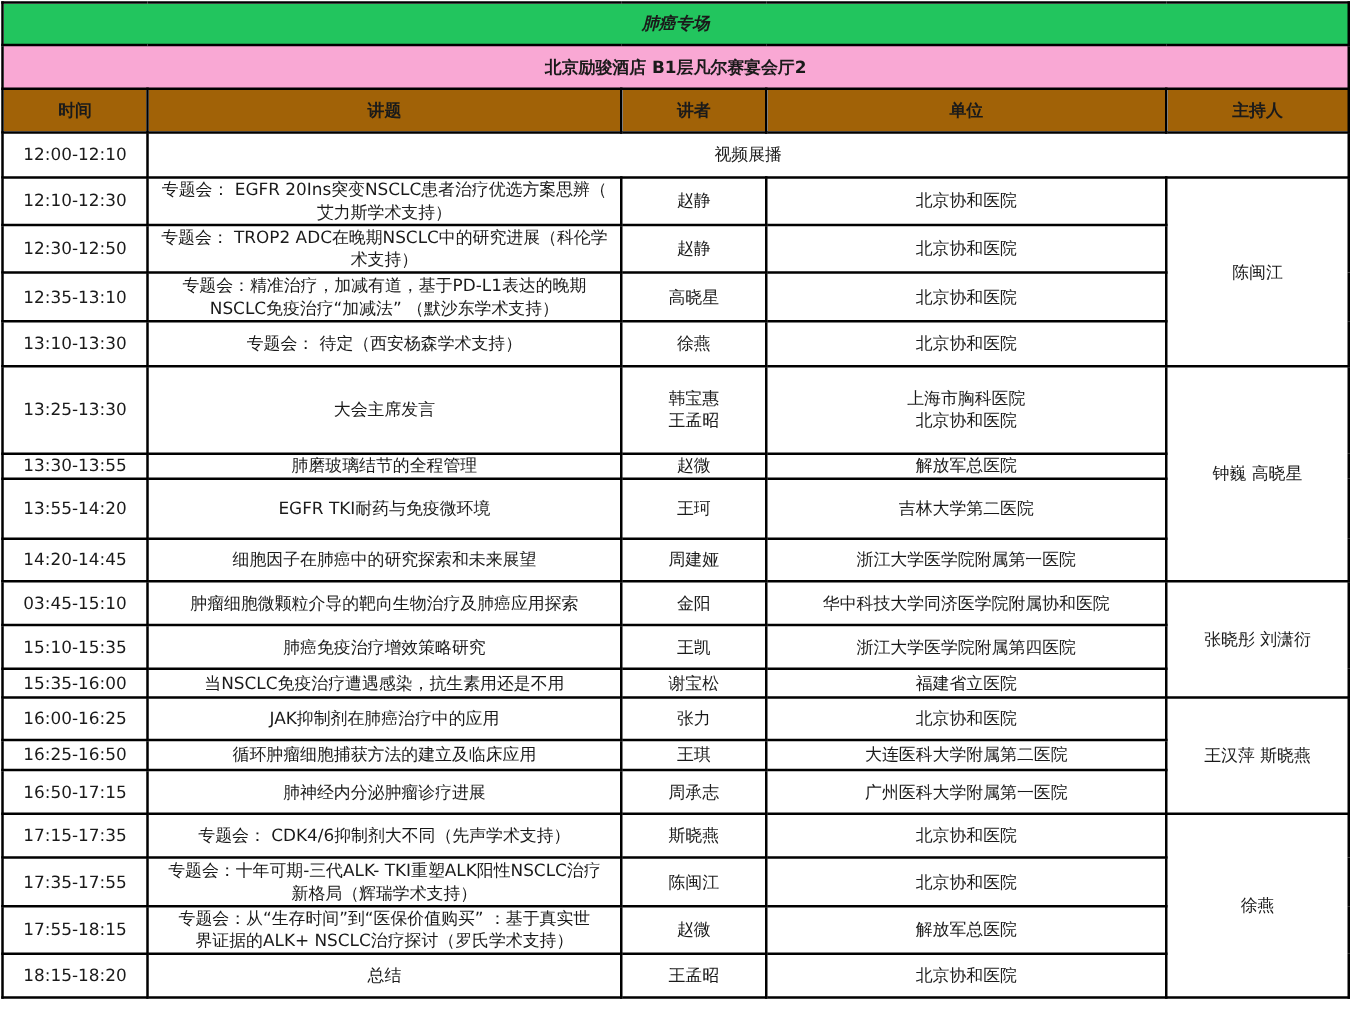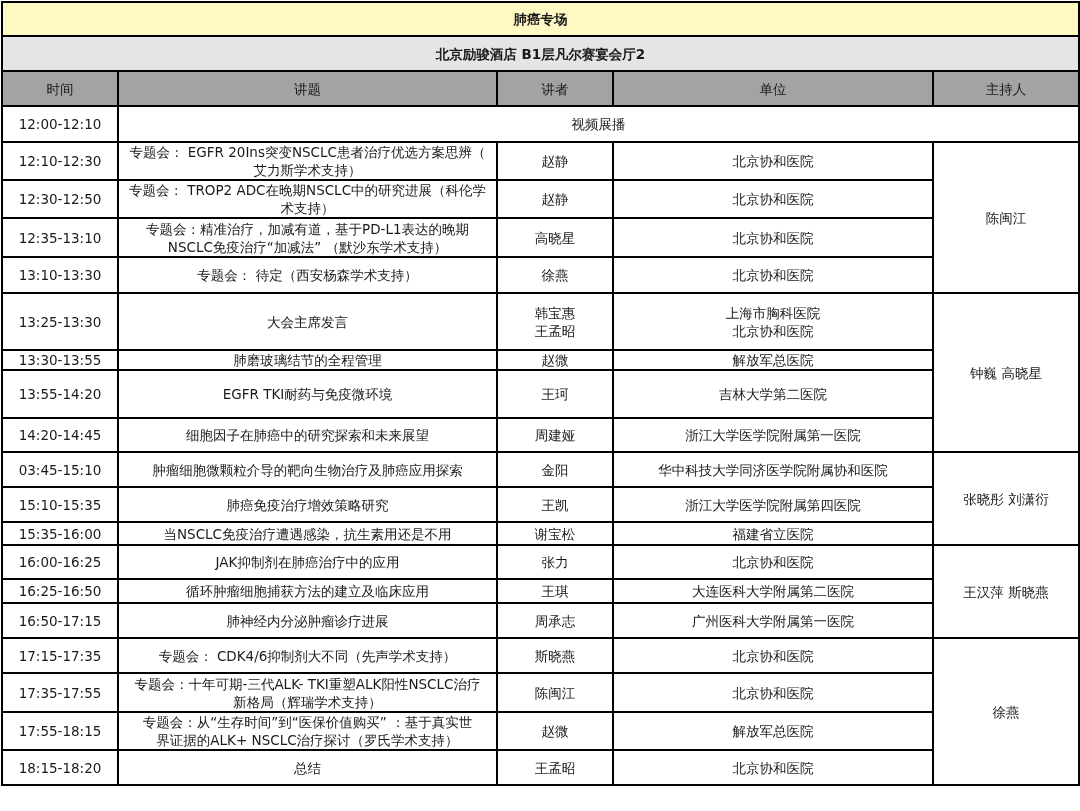--- a/index.html
+++ b/index.html
@@ -9,23 +9,23 @@
     width: 1077px; border-collapse: collapse; table-layout: fixed;
     border: 2px solid #000;
   }
   table.schedule td {
     border: 2px solid #000;
     text-align: center; vertical-align: middle;
     padding: 0 2px;
     font-size: 13.5px; color: #1a1a1a; line-height: 18px;
     overflow: hidden;
   }
-  td.title-cell { background: #fef9c3; font-weight: bold; font-size: 14px; color: #000; }
-  td.venue-cell { background: #e5e5e5; font-weight: bold; font-size: 14px; color: #000; }
-  td.hdr { background: #a3a3a3; font-weight: normal; font-size: 14px; color: #000; }
+  td.title-cell { background: #22c55e; font-weight: bold; font-size: 14px; color: #000; font-style: italic; }
+  td.venue-cell { background: #f9a8d4; font-weight: bold; font-size: 14px; color: #000; }
+  td.hdr { background: #a16207; font-weight: bold; font-size: 14px; color: #000; }
   td.topic-wrap { line-height: 17px; }
   .line { display: block; text-align: center; }
 </style>
 </head>
 <body>
 
 <table class="schedule">
   <colgroup>
     <col style="width:116px">
     <col style="width:379px">
@@ -84,21 +84,21 @@
       <td>北京协和医院</td>
     </tr>
 
     <tr style="height:36px">
       <td>13:10-13:30</td>
       <td>专题会： 待定（西安杨森学术支持）</td>
       <td>徐燕</td>
       <td>北京协和医院</td>
     </tr>
 
-    <tr style="height:57px">
+    <tr style="height:70px">
       <td>13:25-13:30</td>
       <td>大会主席发言</td>
       <td>
         <span class="line">韩宝惠</span>
         <span class="line">王孟昭</span>
       </td>
       <td>
         <span class="line">上海市胸科医院</span>
         <span class="line">北京协和医院</span>
       </td>

